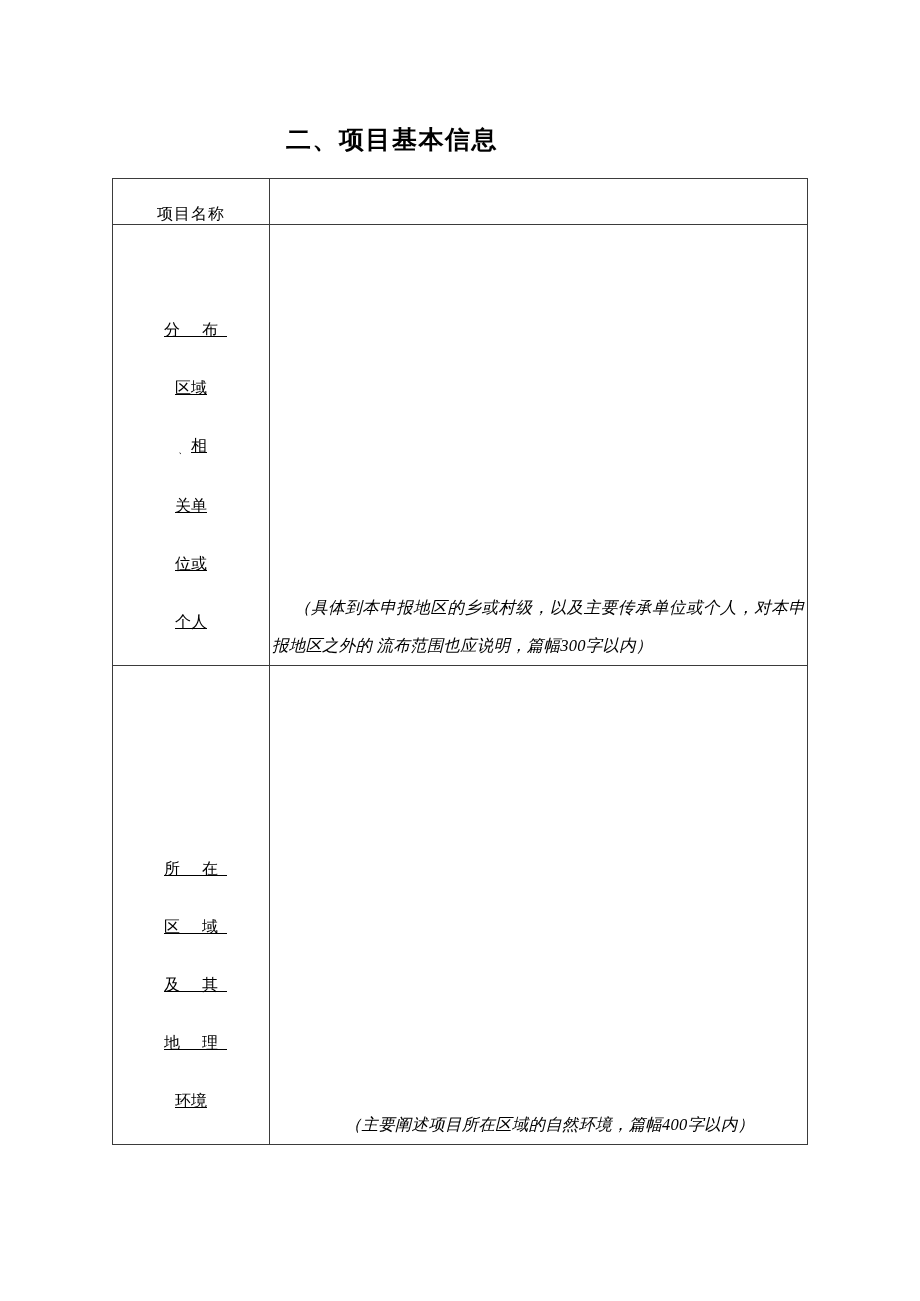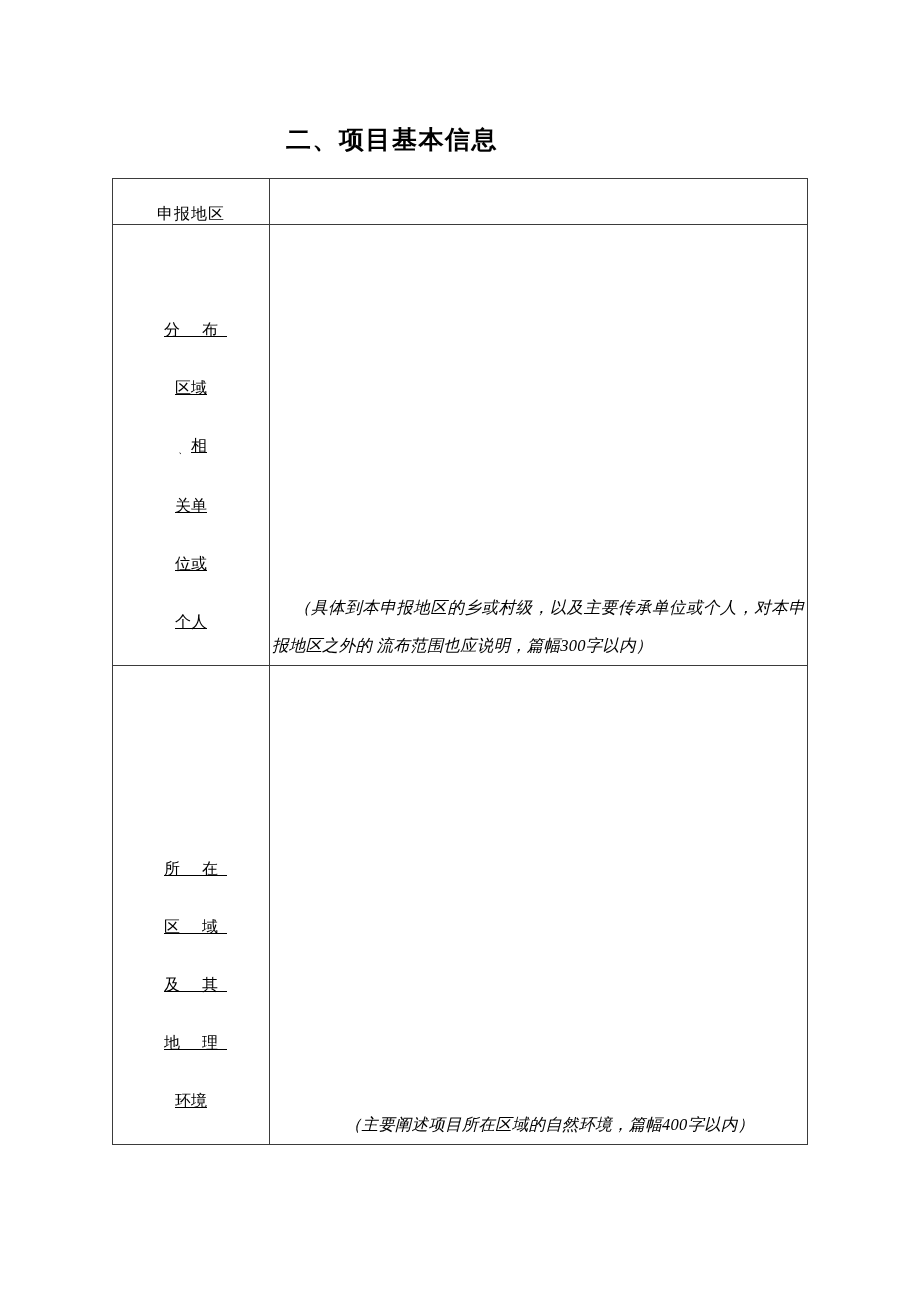--- a/index.html
+++ b/index.html
@@ -117,25 +117,25 @@
   .row-geography  .sect-body { height: 478px; }
 </style>
 </head>
 <body>
 
 <div class="page-title">二、项目基本信息</div>
 
 <table class="form-table">
   <tbody>
 
-
     <tr>
-      <td class="hdr-label">申报地区</td>
+      <td class="hdr-label">项目名称</td>
       <td class="hdr-value"></td>
     </tr>
+
 
     <tr class="row-distribution">
       <td class="sect-label">
         <div class="vlabel">
           <span class="vline wide">分 布</span>
           <span class="vline">区域</span>
           <span class="vline"><span class="mark">、</span><span>相</span></span>
           <span class="vline">关单</span>
           <span class="vline">位或</span>
           <span class="vline">个人</span>

